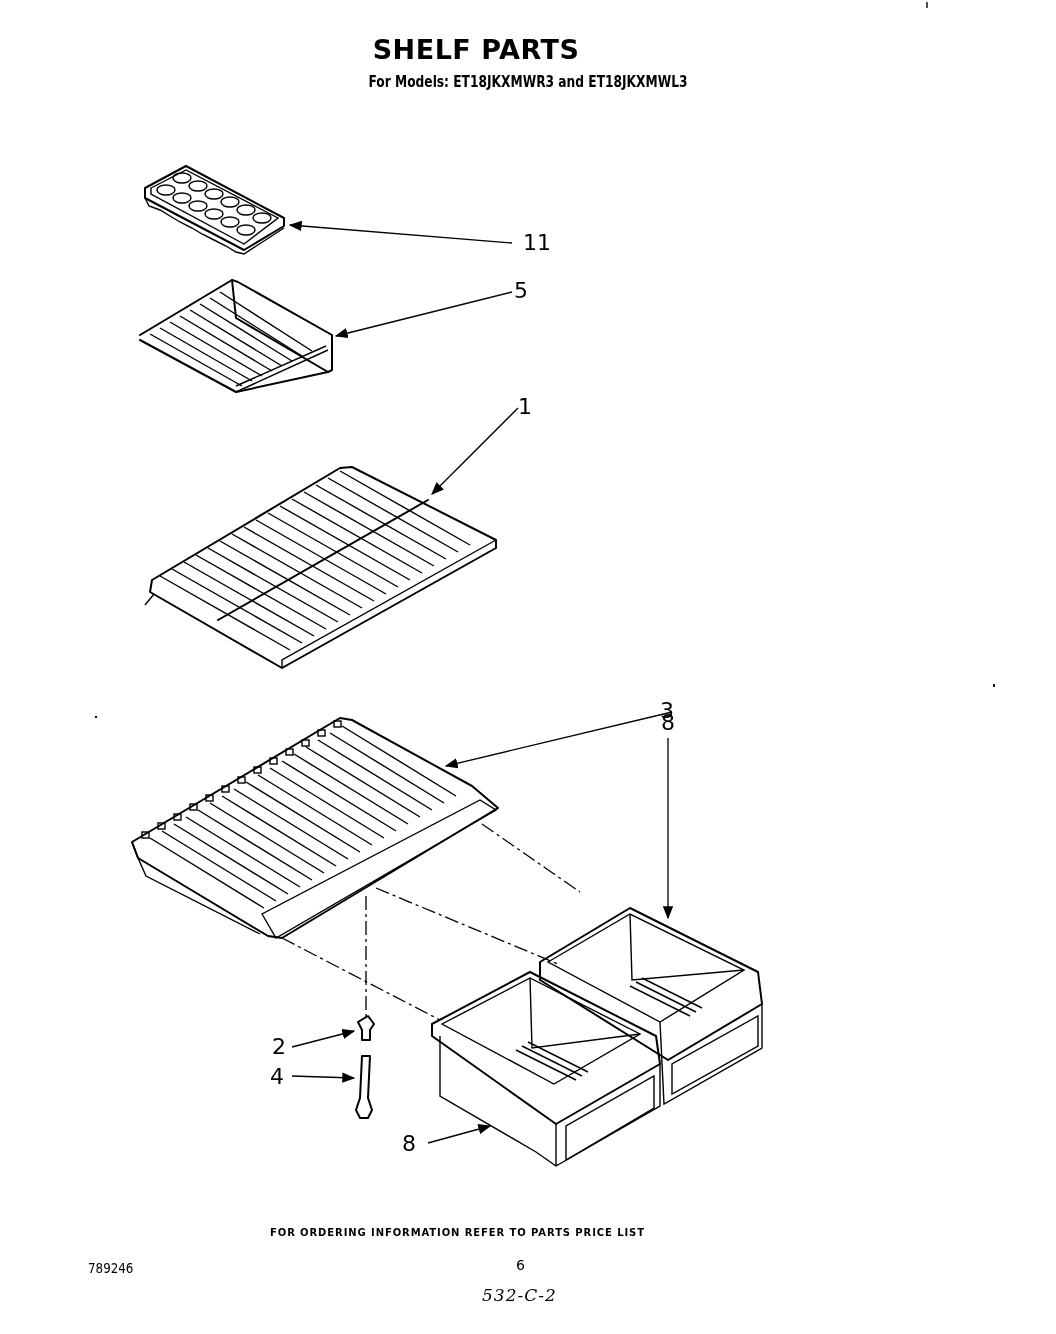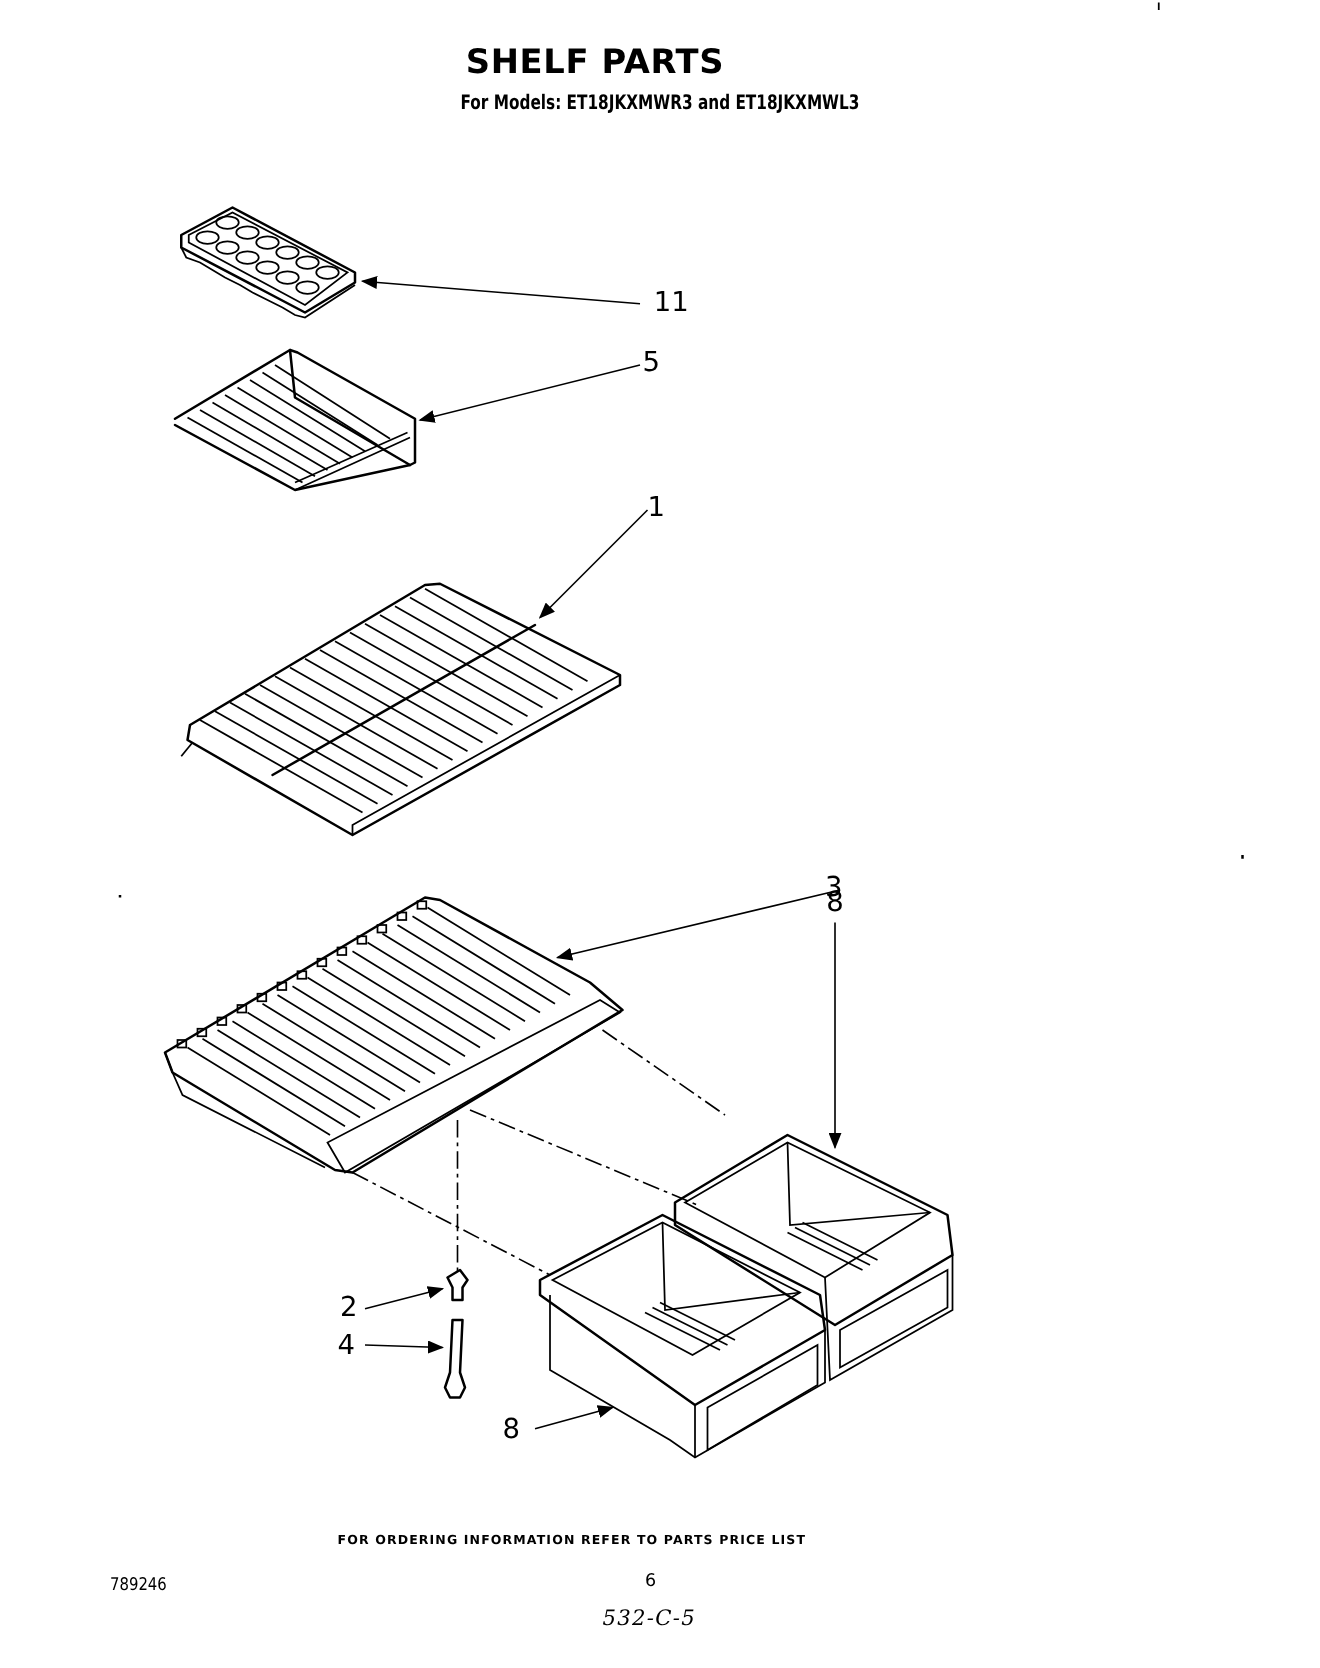--- a/index.html
+++ b/index.html
@@ -190,13 +190,13 @@
 <div class="callout" style="left:518px; top:396px;">1</div>
 <div class="callout" style="left:660px; top:700px;">3</div>
 <div class="callout" style="left:661px; top:712px;">8</div>
 <div class="callout" style="left:272px; top:1036px;">2</div>
 <div class="callout" style="left:270px; top:1066px;">4</div>
 <div class="callout" style="left:402px; top:1133px;">8</div>
 
 <div class="footer-note">FOR ORDERING INFORMATION REFER TO PARTS PRICE LIST</div>
 <div class="doc-num">789246</div>
 <div class="page-num">6</div>
-<div class="handwritten">532-C-5</div>
+<div class="handwritten">532-C-2</div>
 
 </body></html>

